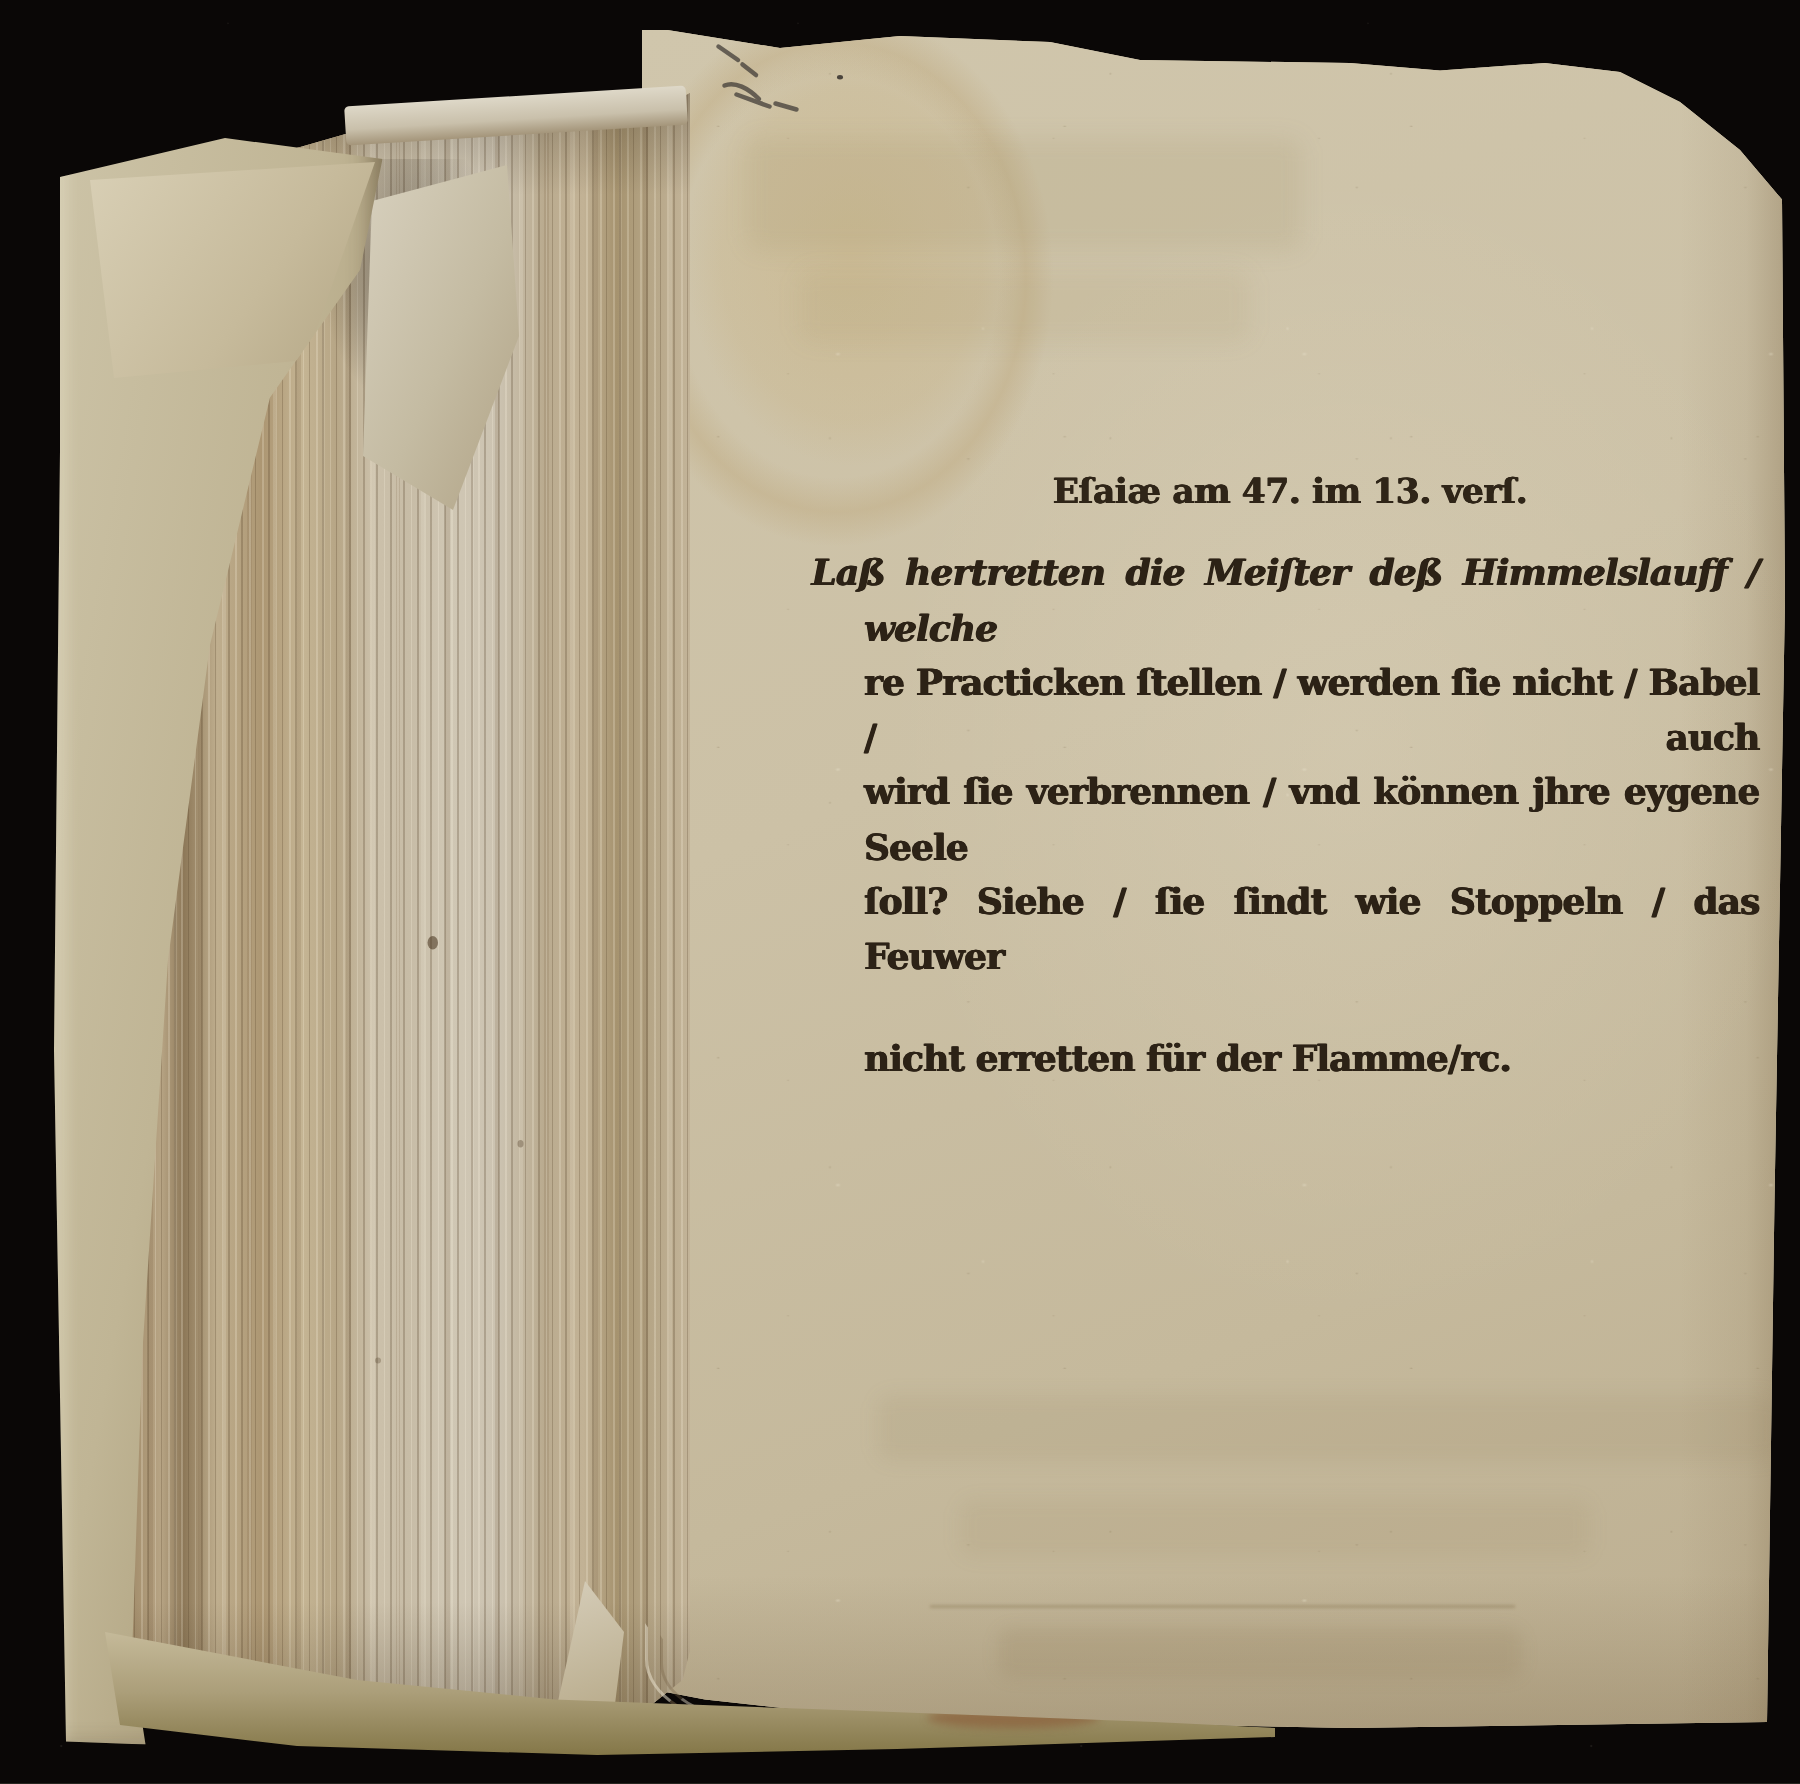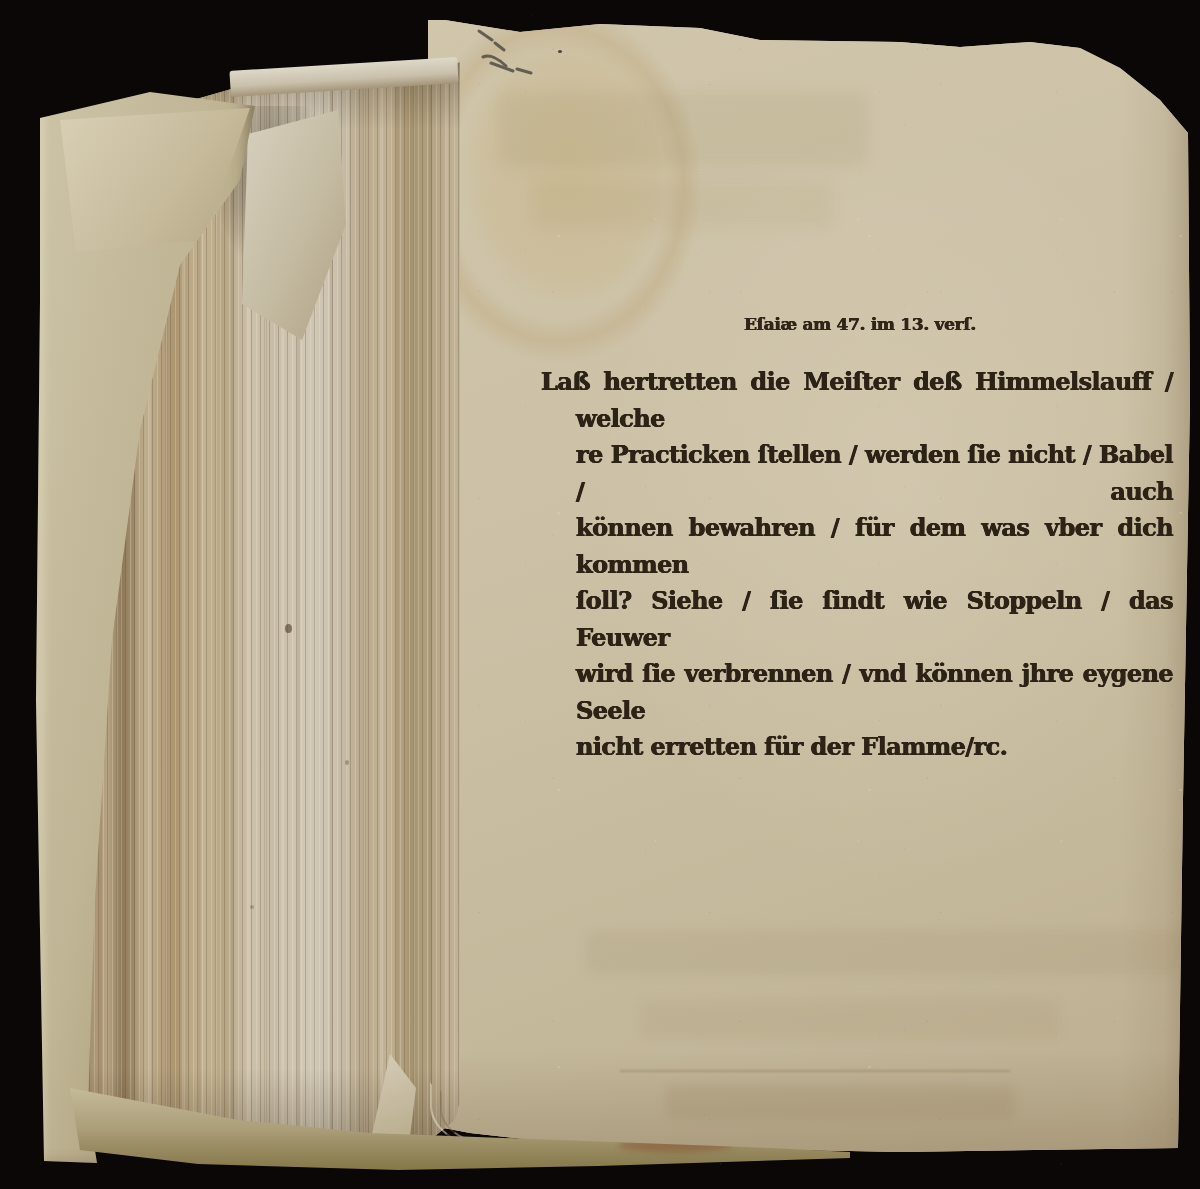--- a/index.html
+++ b/index.html
@@ -52,34 +52,34 @@
   .ghost-title-1{left:70px;top:72px;width:370px;height:75px;background:rgba(150,128,82,.12);}
   .ghost-title-2{left:105px;top:160px;width:300px;height:48px;background:rgba(150,128,82,.09);}
   .ghost-bottom-1{left:157px;top:910px;width:600px;height:44px;background:rgba(140,118,75,.10);filter:blur(6px);}
   .ghost-bottom-2{left:212px;top:980px;width:420px;height:38px;background:rgba(140,118,75,.09);filter:blur(6px);}
   .ghost-rule{left:192px;top:1050px;width:390px;height:2px;background:rgba(120,100,62,.30);filter:blur(1px);border-radius:0;}
   .ghost-bottom-3{left:237px;top:1065px;width:350px;height:34px;background:rgba(135,112,70,.13);filter:blur(5px);}
 
   
   .heading{
     position:absolute;top:294px;left:152px;width:560px;text-align:center;
-    font-size:17px;font-weight:700;color:#2f2518;letter-spacing:-0.3px;
+    font-size:23px;font-weight:700;color:#2f2518;letter-spacing:-0.3px;
     text-shadow:0.35px 0 currentColor, -0.35px 0 currentColor;
   }
   .verse{
     position:absolute;top:344px;left:113px;width:632px;box-sizing:border-box;
     padding-left:35px;color:#2c2216;
   }
   .verse-line{
     font-size:24px;font-weight:700;line-height:36.5px;letter-spacing:-0.6px;
     text-align:justify;text-align-last:justify;white-space:normal;
     text-shadow:0.4px 0 currentColor, -0.4px 0 currentColor;
   }
-  .verse-line.first{text-indent:-35px;}
-  .verse-line.last{text-align:right;text-align-last:left;}
+  .verse-line.first{text-indent:-35px;font-style:italic;}
+  .verse-line.last{text-align:right;text-align-last:left;margin-top:32px;}
 
   .ink-mark{position:absolute;left:37px;top:3px;width:100px;height:60px;opacity:.85;}
   .ink-dot{position:absolute;left:130px;top:30px;width:4px;height:3px;background:#4a443c;border-radius:50%;}
 
   
   .fore-edge{
     position:absolute;left:85px;top:60px;width:375px;height:1098px;z-index:4;
     clip-path:polygon(0px 70px,45px 58px,150px 28px,245px 18px,360px 10px,375px 2px,
       375px 1040px,370px 1060px,345px 1080px,295px 1090px,215px 1095px,115px 1090px,
       45px 1080px,10px 1065px,0px 1040px);
@@ -184,23 +184,22 @@
         </g>
       </svg>
     </div>
     <div class="ink-dot"></div>
 
     <div class="heading">Eſaiæ am 47. im 13. verſ.</div>
 
     <div class="verse">
       <div class="verse-line first">Laß hertretten die Meiſter deß Himmelslauff / welche</div>
       <div class="verse-line">re Practicken ſtellen / werden ſie nicht / Babel / auch</div>
-      <div class="verse-line">können bewahren / für dem was vber dich kommen</div>
+      <div class="verse-line">wird ſie verbrennen / vnd können jhre eygene Seele</div>
       <div class="verse-line">ſoll? Siehe / ſie ſindt wie Stoppeln / das Feuwer</div>
-      <div class="verse-line">wird ſie verbrennen / vnd können jhre eygene Seele</div>
       <div class="verse-line last">nicht erretten für der Flamme/rc.</div>
     </div>
 
     <div class="ghost ghost-bottom-1"></div>
     <div class="ghost ghost-bottom-2"></div>
     <div class="ghost ghost-rule"></div>
     <div class="ghost ghost-bottom-3"></div>
   </div>
 
   <div class="fore-edge"></div>

